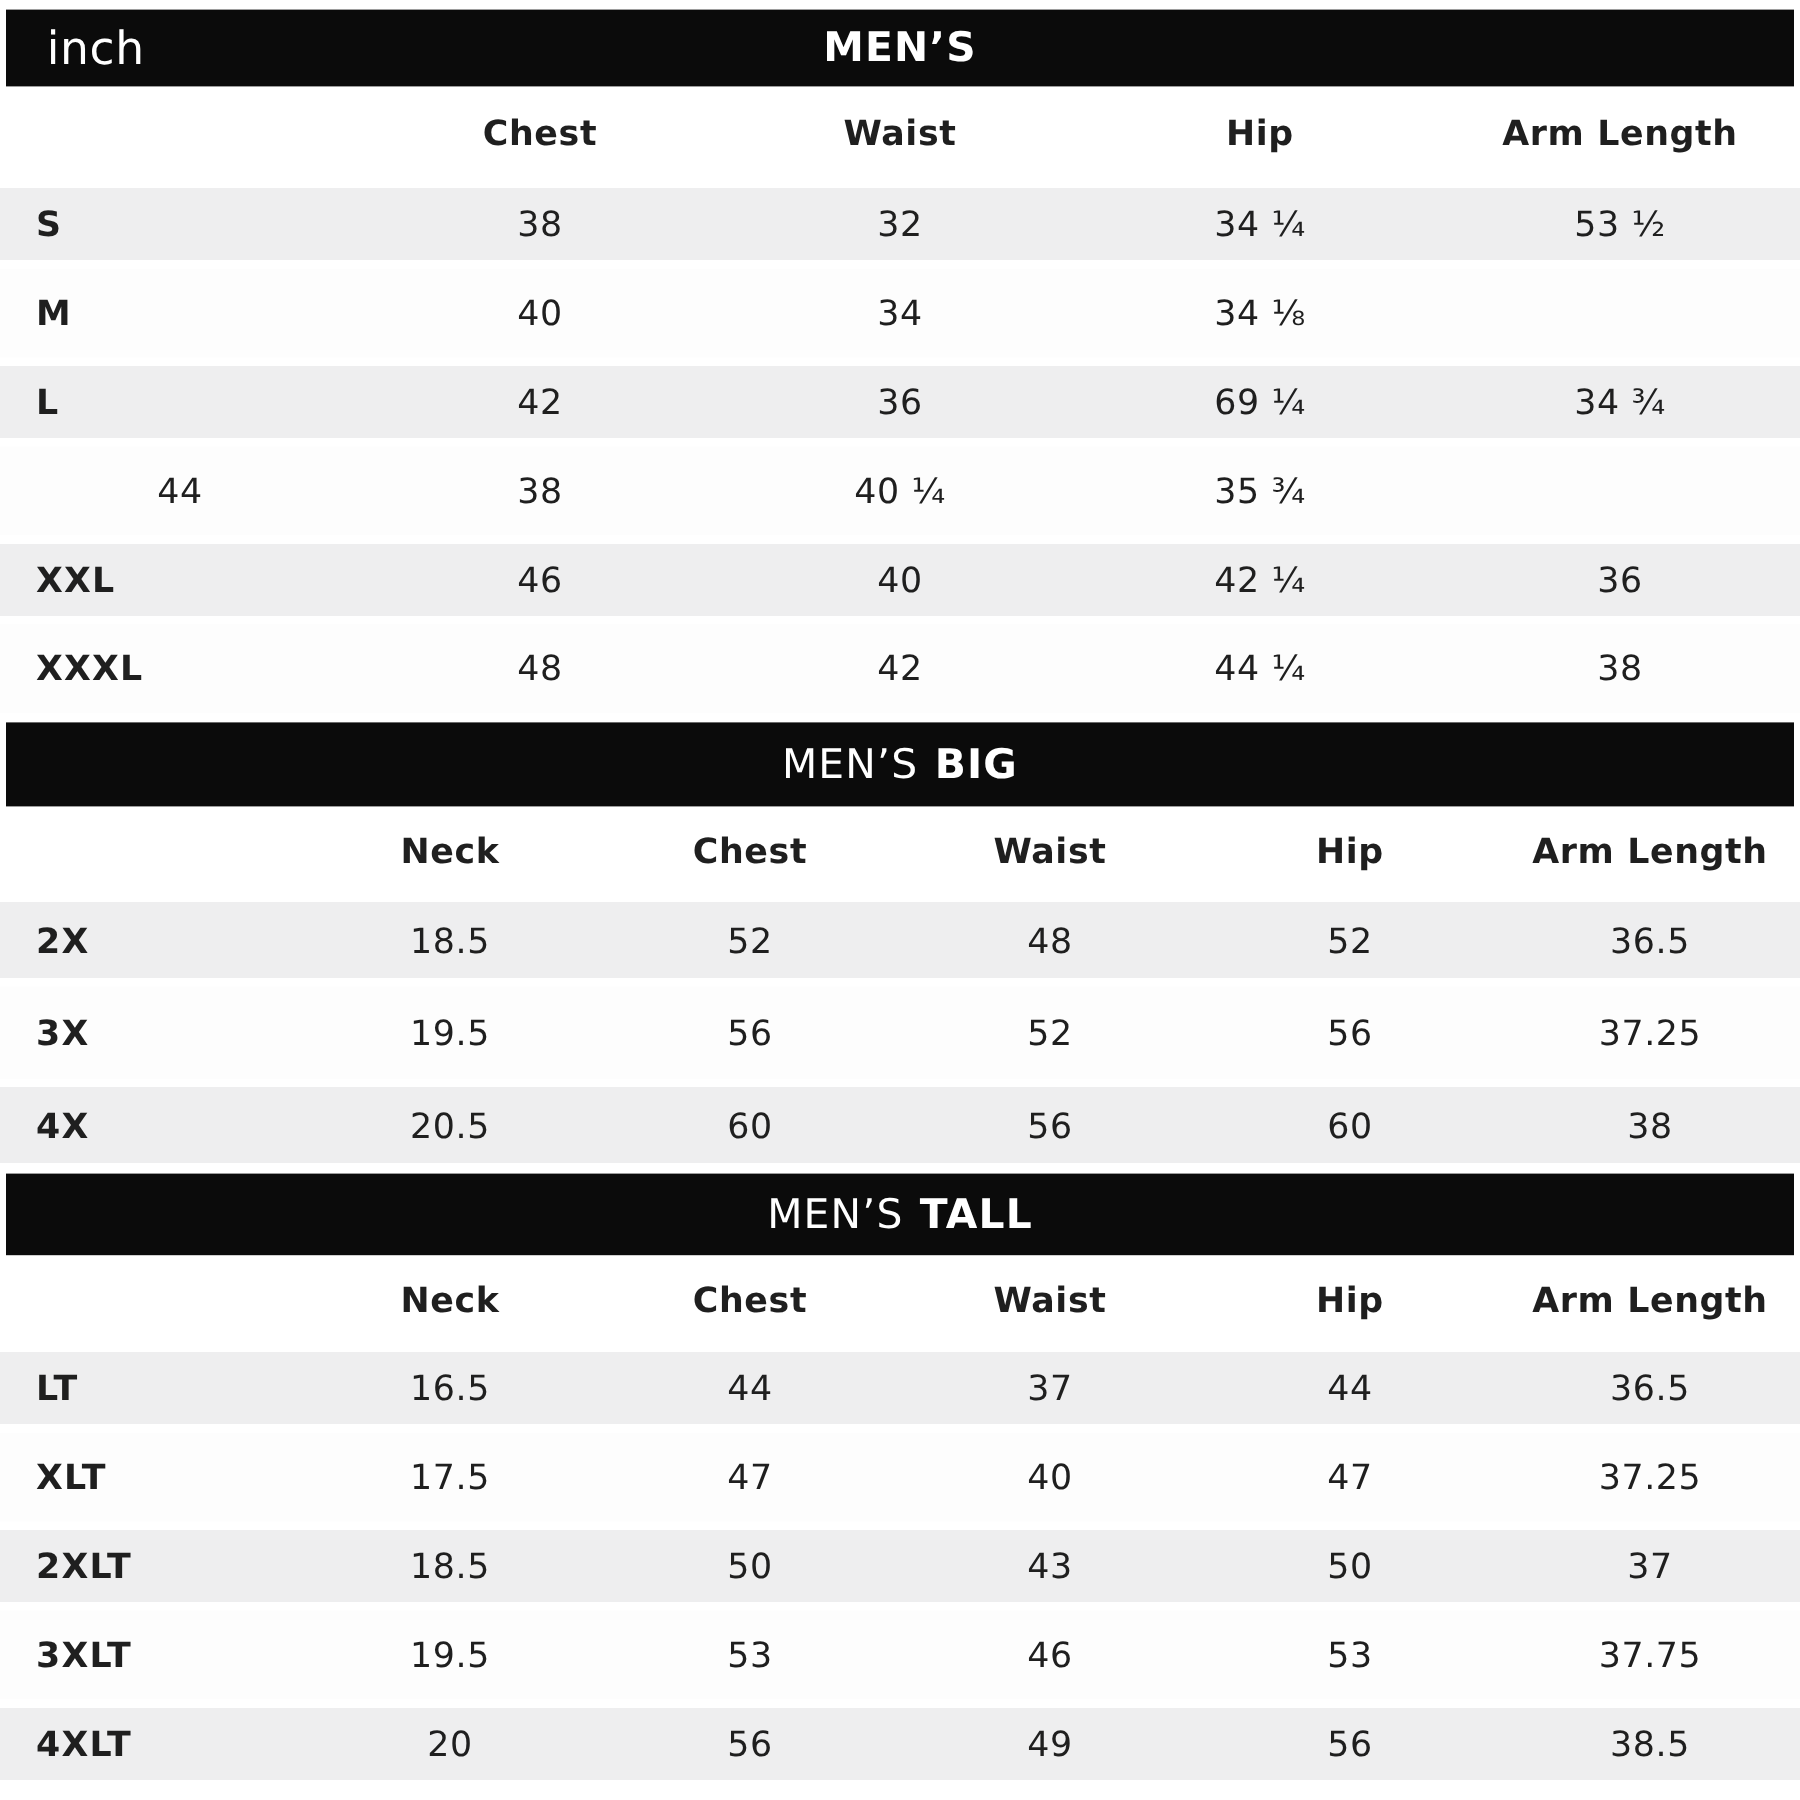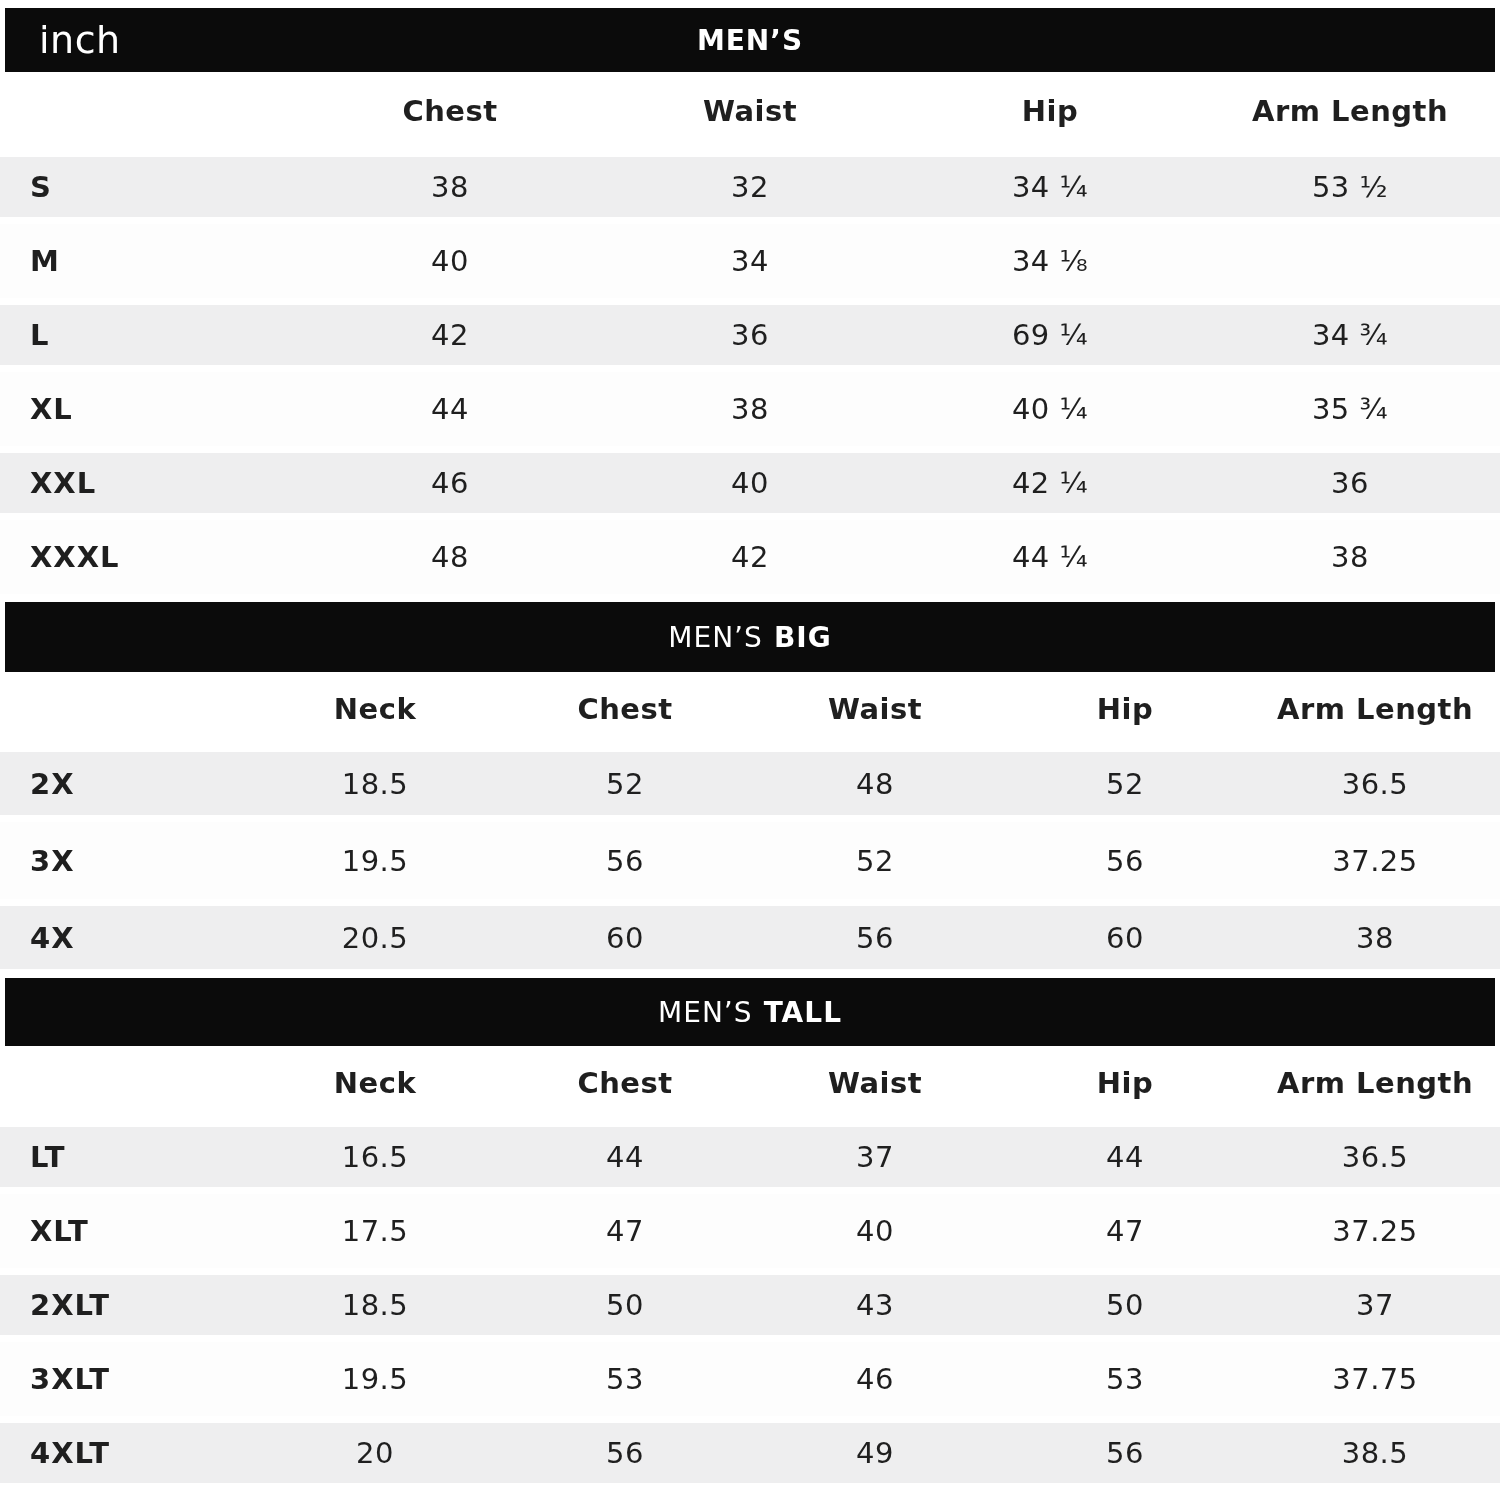--- a/index.html
+++ b/index.html
@@ -29,21 +29,21 @@
     margin:0 5px;
     flex:none;
   }
   .s0 .bar{height:64px;margin-top:8px;}
   .s1 .bar{height:70px;margin-top:8px;}
   .s2 .bar{height:68px;margin-top:2px;}
   .unit{
     position:absolute;left:34px;top:50%;transform:translateY(-50%);
     font-size:38px;font-weight:400;letter-spacing:0.5px;
   }
-  .bar-title{font-size:28px;letter-spacing:1px;display:flex;align-items:center;}
+  .bar-title{font-size:34px;letter-spacing:1px;display:flex;align-items:center;}
   .title-prefix{font-weight:400;}
   .title-emphasis{font-weight:700;}
 
   
   .thead,.row{display:grid;align-items:center;}
   .grid4 .thead,.grid4 .row{grid-template-columns:300px repeat(4,1fr);}
   .grid5 .thead,.grid5 .row{grid-template-columns:250px repeat(5,1fr);}
 
   .s0 .thead{height:78px;}
   .s1 .thead{height:73px;}
@@ -109,21 +109,20 @@
           <div class="cell value-cell">34 ⅛</div>
         </div>
         <div class="row stripe">
           <div class="cell size-cell">L</div>
           <div class="cell value-cell">42</div>
           <div class="cell value-cell">36</div>
           <div class="cell value-cell">69 ¼</div>
           <div class="cell value-cell">34 ¾</div>
         </div>
         <div class="row">
-          <div class="cell size-cell">XL</div>
           <div class="cell value-cell">44</div>
           <div class="cell value-cell">38</div>
           <div class="cell value-cell">40 ¼</div>
           <div class="cell value-cell">35 ¾</div>
         </div>
         <div class="row stripe">
           <div class="cell size-cell">XXL</div>
           <div class="cell value-cell">46</div>
           <div class="cell value-cell">40</div>
           <div class="cell value-cell">42 ¼</div>

